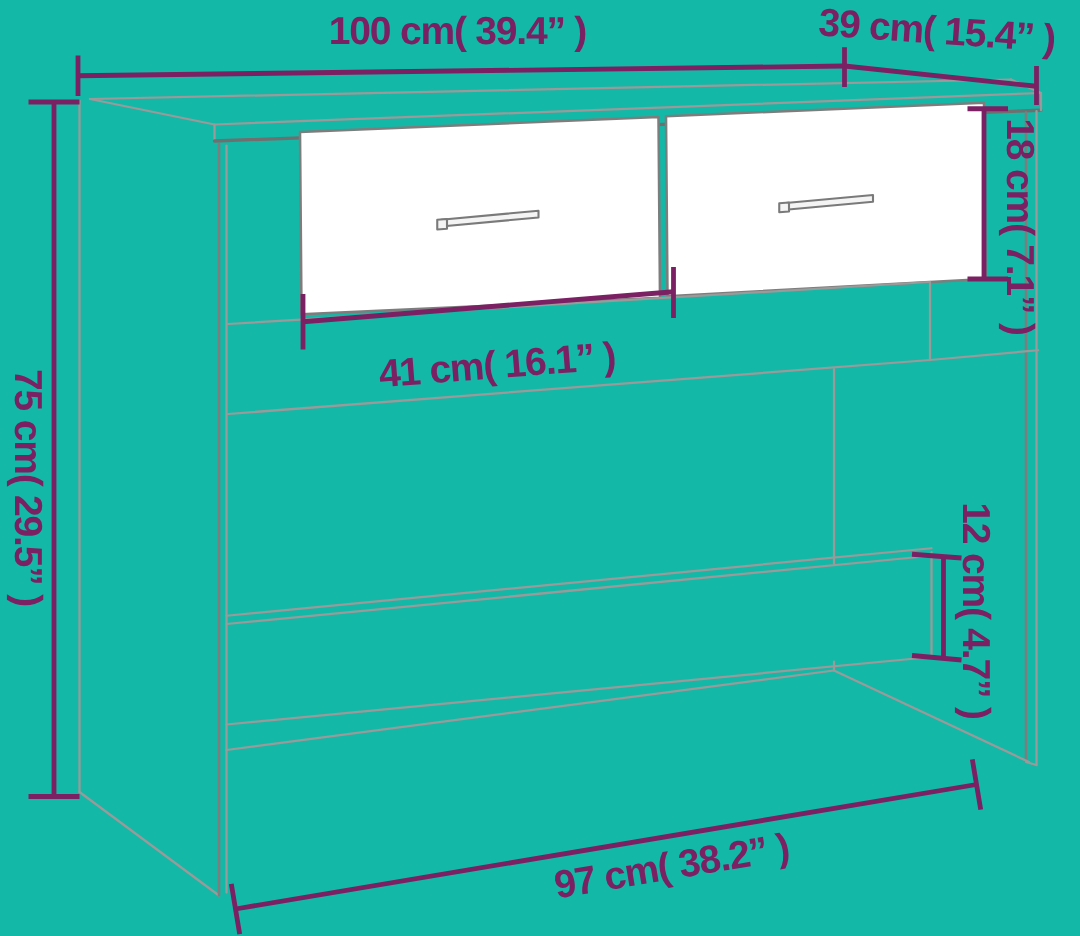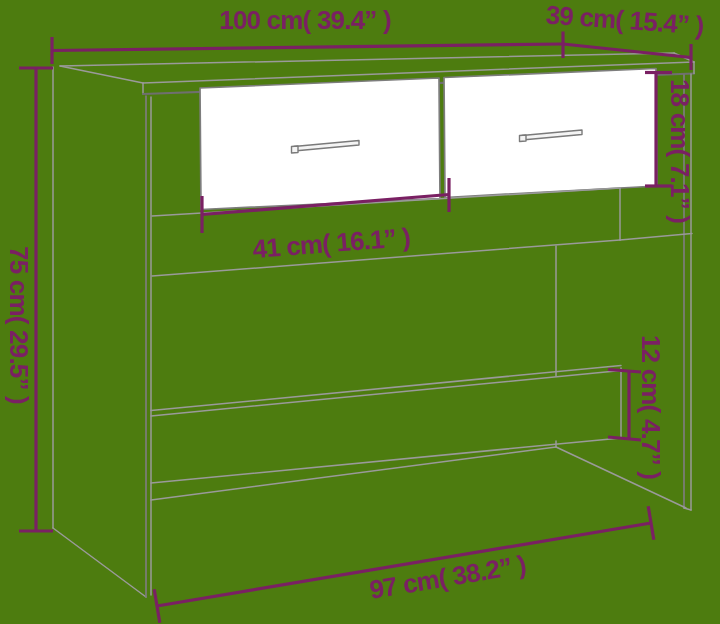--- a/index.html
+++ b/index.html
@@ -1,16 +1,16 @@
 <!DOCTYPE html>
 <html><head>
 <meta charset="utf-8">
 <style>
   html,body{margin:0;padding:0;background:#ffffff;}
-  .stage{position:relative;width:720px;height:624px;background:#4d7c0f;overflow:hidden;}
+  .stage{position:relative;width:720px;height:624px;background:#14b8a6;overflow:hidden;}
   svg{display:block;}
   .ln{stroke:#9a9a9a;stroke-width:1.5;fill:none;stroke-linecap:round;}
   .ln2{stroke:#7d7d7d;stroke-width:1.7;fill:none;stroke-linecap:round;}
   .ln3{stroke:#6f6f6f;stroke-width:2.2;fill:none;stroke-linecap:round;}
   .face{fill:#ffffff;stroke:#7d7d7d;stroke-width:1.7;stroke-linejoin:round;}
   .handle{fill:#f4f4f4;stroke:#7a7a7a;stroke-width:1.4;stroke-linejoin:round;}
   .dim{stroke:#7a2063;stroke-width:3.2;fill:none;stroke-linecap:butt;}
   .dim-text{font-family:"Liberation Sans",sans-serif;font-weight:700;font-size:26px;
             letter-spacing:-0.8px;fill:#7a2063;}
 </style>

